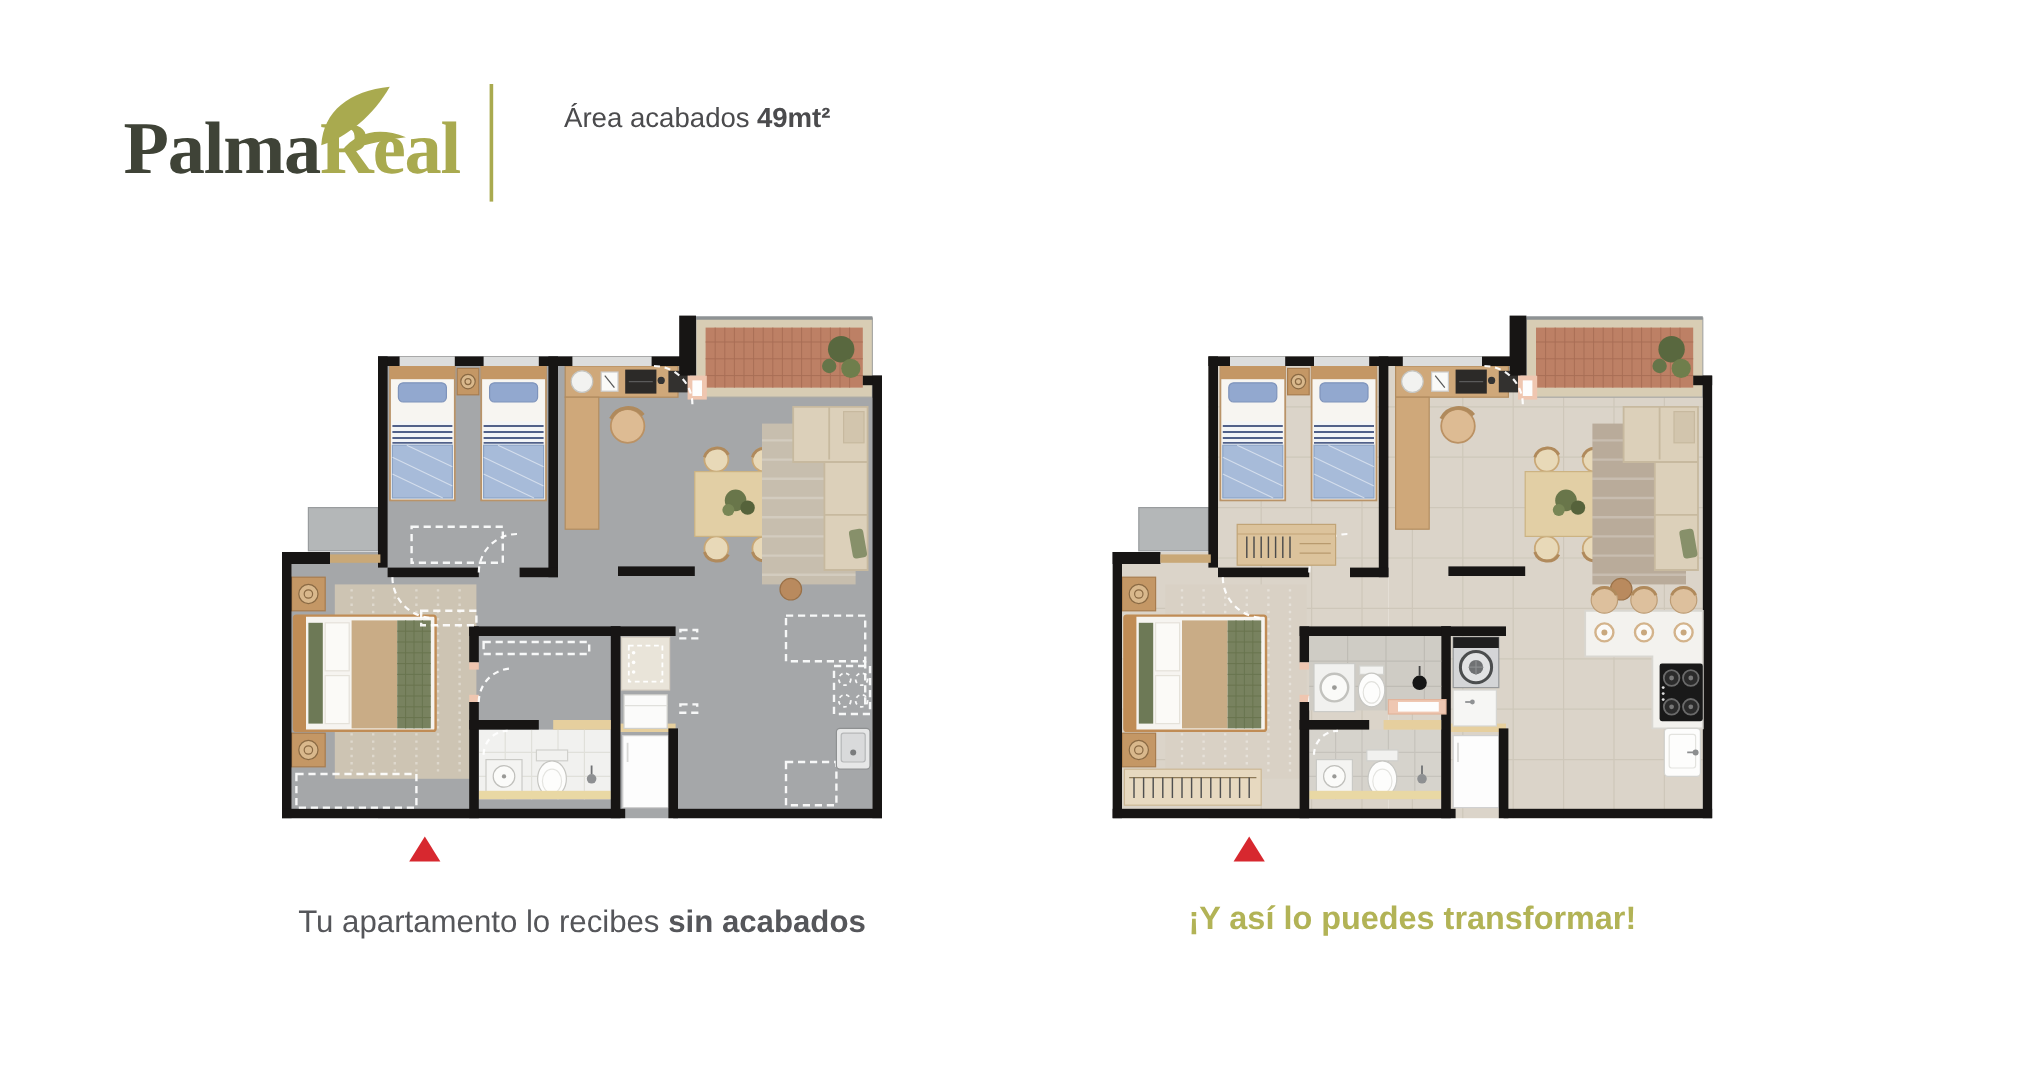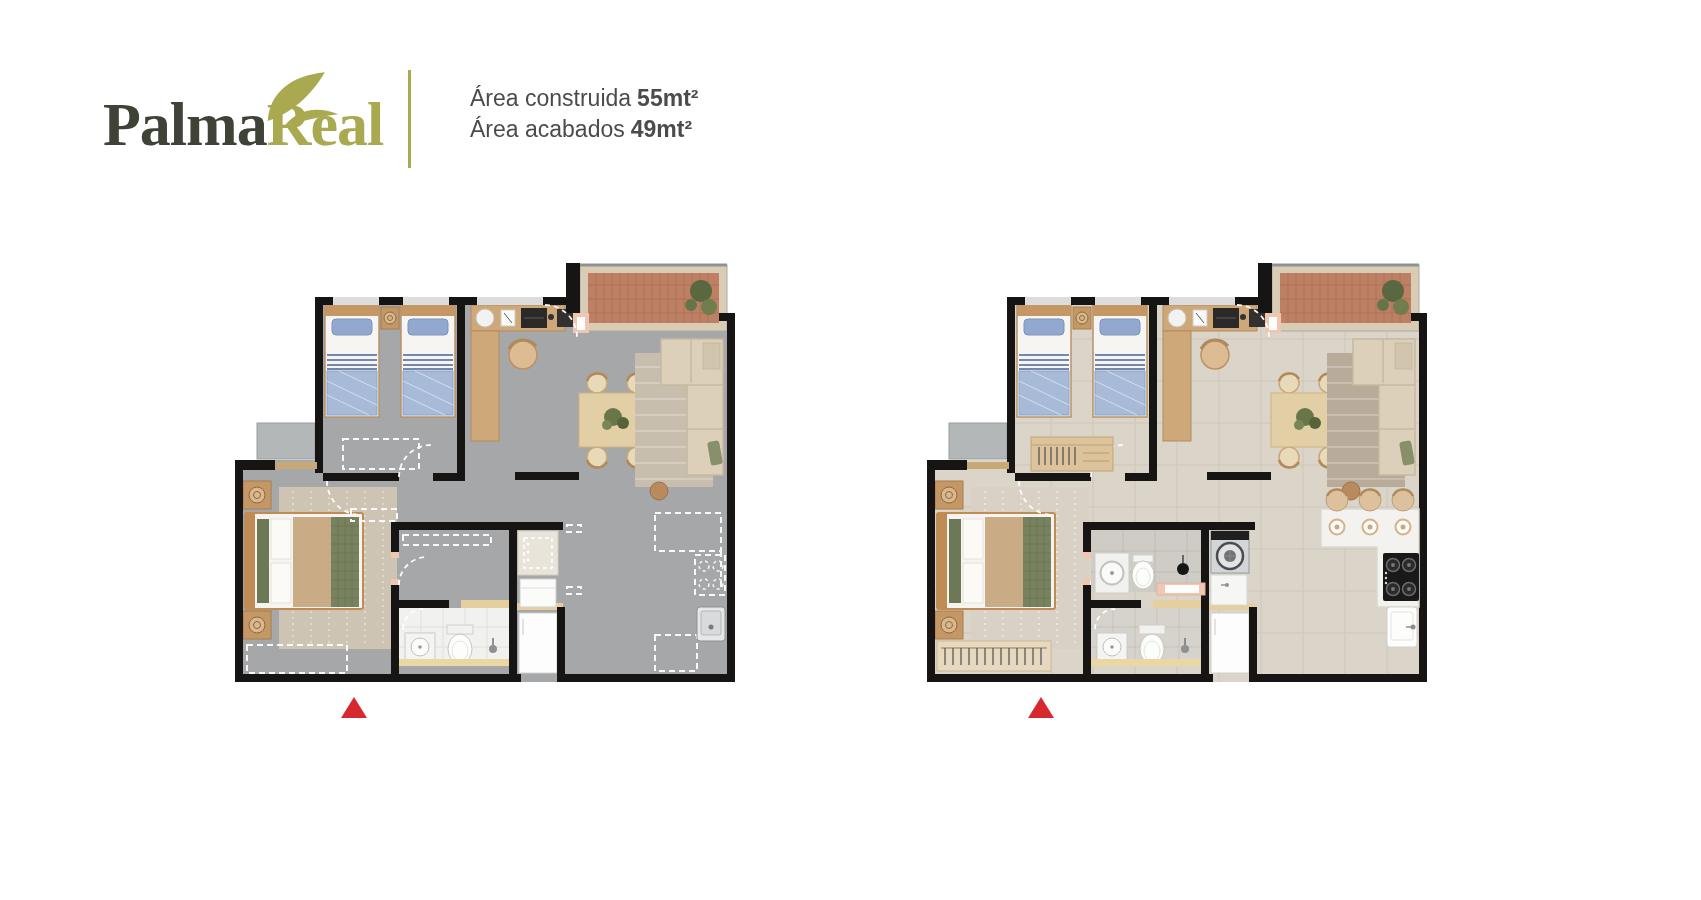--- a/index.html
+++ b/index.html
@@ -53,21 +53,20 @@
     <svg id="logo-leaf" viewBox="0 0 100 70">
       <path d="M8,60 C10,26 36,6 76,2 C60,30 34,52 8,60 Z" fill="#a9aa4f"></path>
       <path d="M28,66 C44,46 66,42 92,52 C68,55 46,61 28,66 Z" fill="#a9aa4f"></path>
     </svg>
     <span class="p1">Palma</span><span class="p2">Real</span>
   </div>
 
   <div id="divider"></div>
 
   <div id="areas">
-    <div><span>Área construida</span><b>55mt²</b></div>
     <div><span>Área acabados</span><b>49mt²</b></div>
   </div>
 
   <svg width="0" height="0" style="position:absolute" aria-hidden="true">
     <defs>
       <clipPath id="floorclip">
         <rect x="8" y="205" width="148" height="222"></rect>
         <rect x="80" y="42" width="150" height="184"></rect>
         <rect x="80" y="218" width="150" height="209"></rect>
         <rect x="230" y="42" width="262" height="385"></rect>
@@ -407,15 +406,17 @@
         <rect x="10" y="386" width="114" height="30" fill="#e7d9c0" stroke="#ccb895"></rect>
         <path d="M14,393H120" stroke="#8d7a58"></path>
         <path d="M18,393V410 M26,393V410 M34,393V410 M42,393V410 M50,393V410 M58,393V410 M66,393V410 M74,393V410 M82,393V410 M90,393V410 M98,393V410 M106,393V410 M114,393V410" stroke="#4f4f4f" stroke-width="1.2"></path>
       </g>
     </g>
   </svg>
 
   <div id="marker-left" class="marker"></div>
   <div id="marker-right" class="marker"></div>
 
-
+  <div id="caption-left" class="caption"><span>Tu apartamento lo recibes </span><b>sin acabados</b></div>
+
+  <div id="caption-right-1" class="caption">¡Y así lo puedes transformar!</div>
 
 </div>
 
 </body></html>

